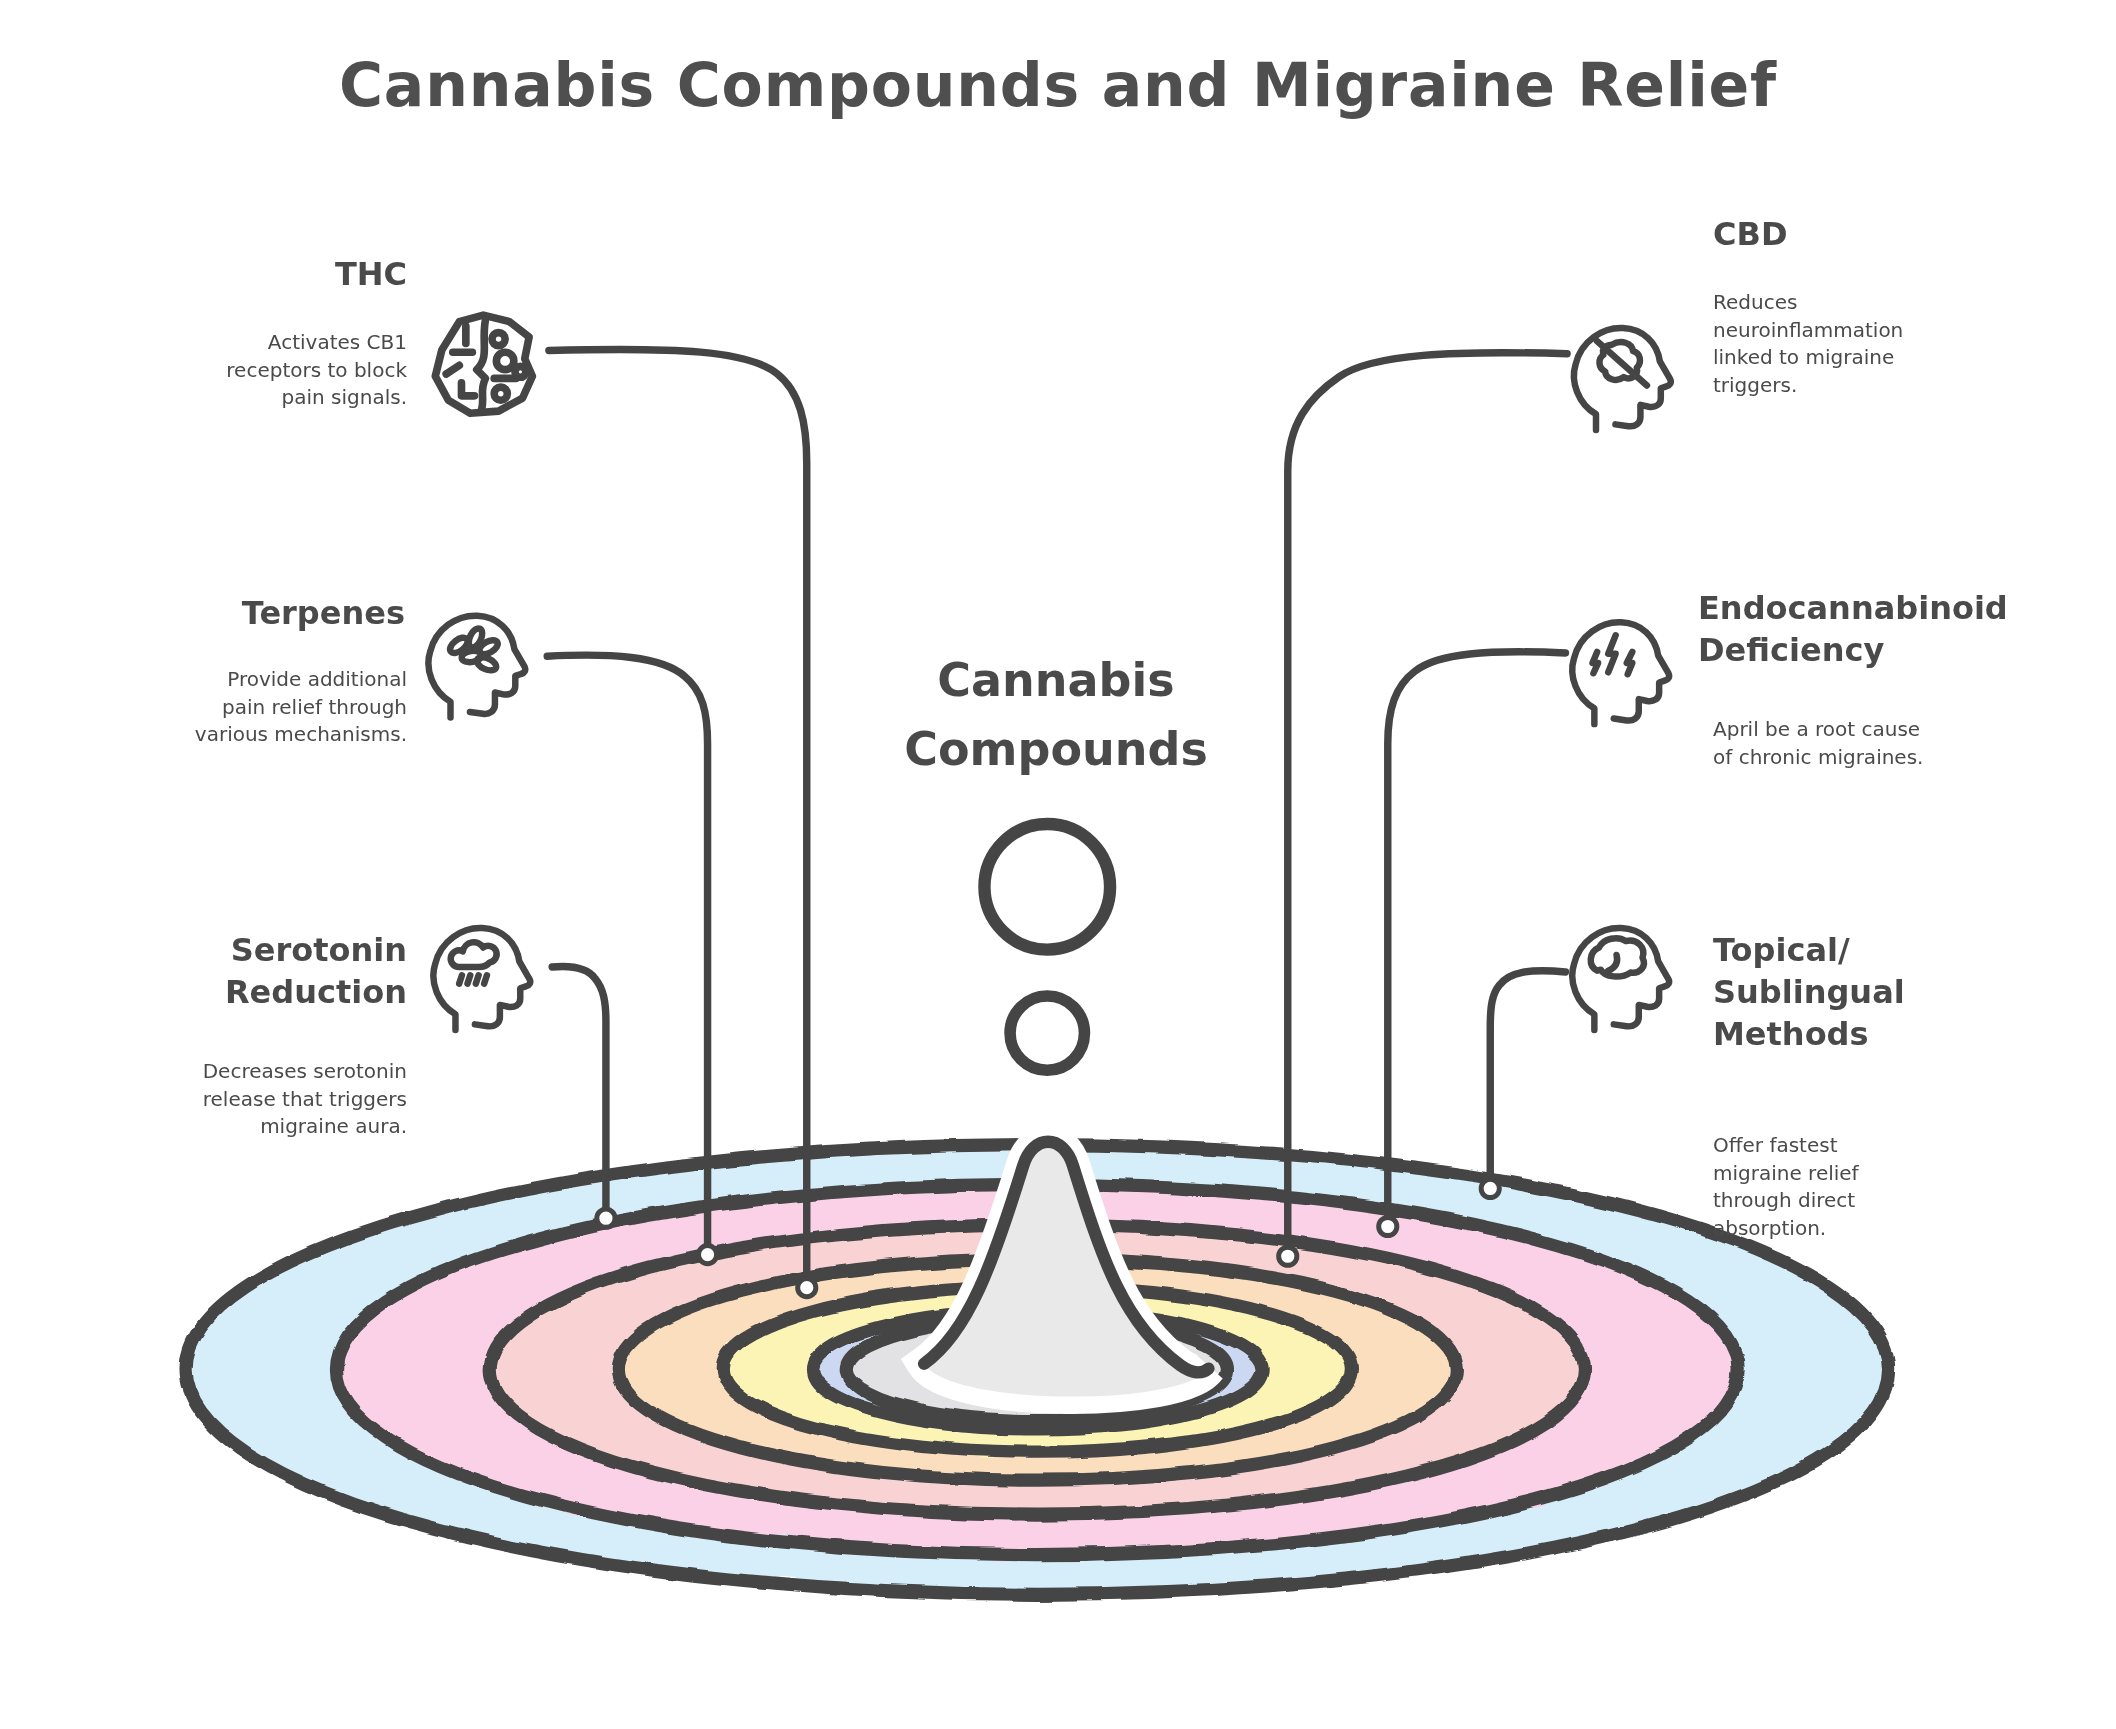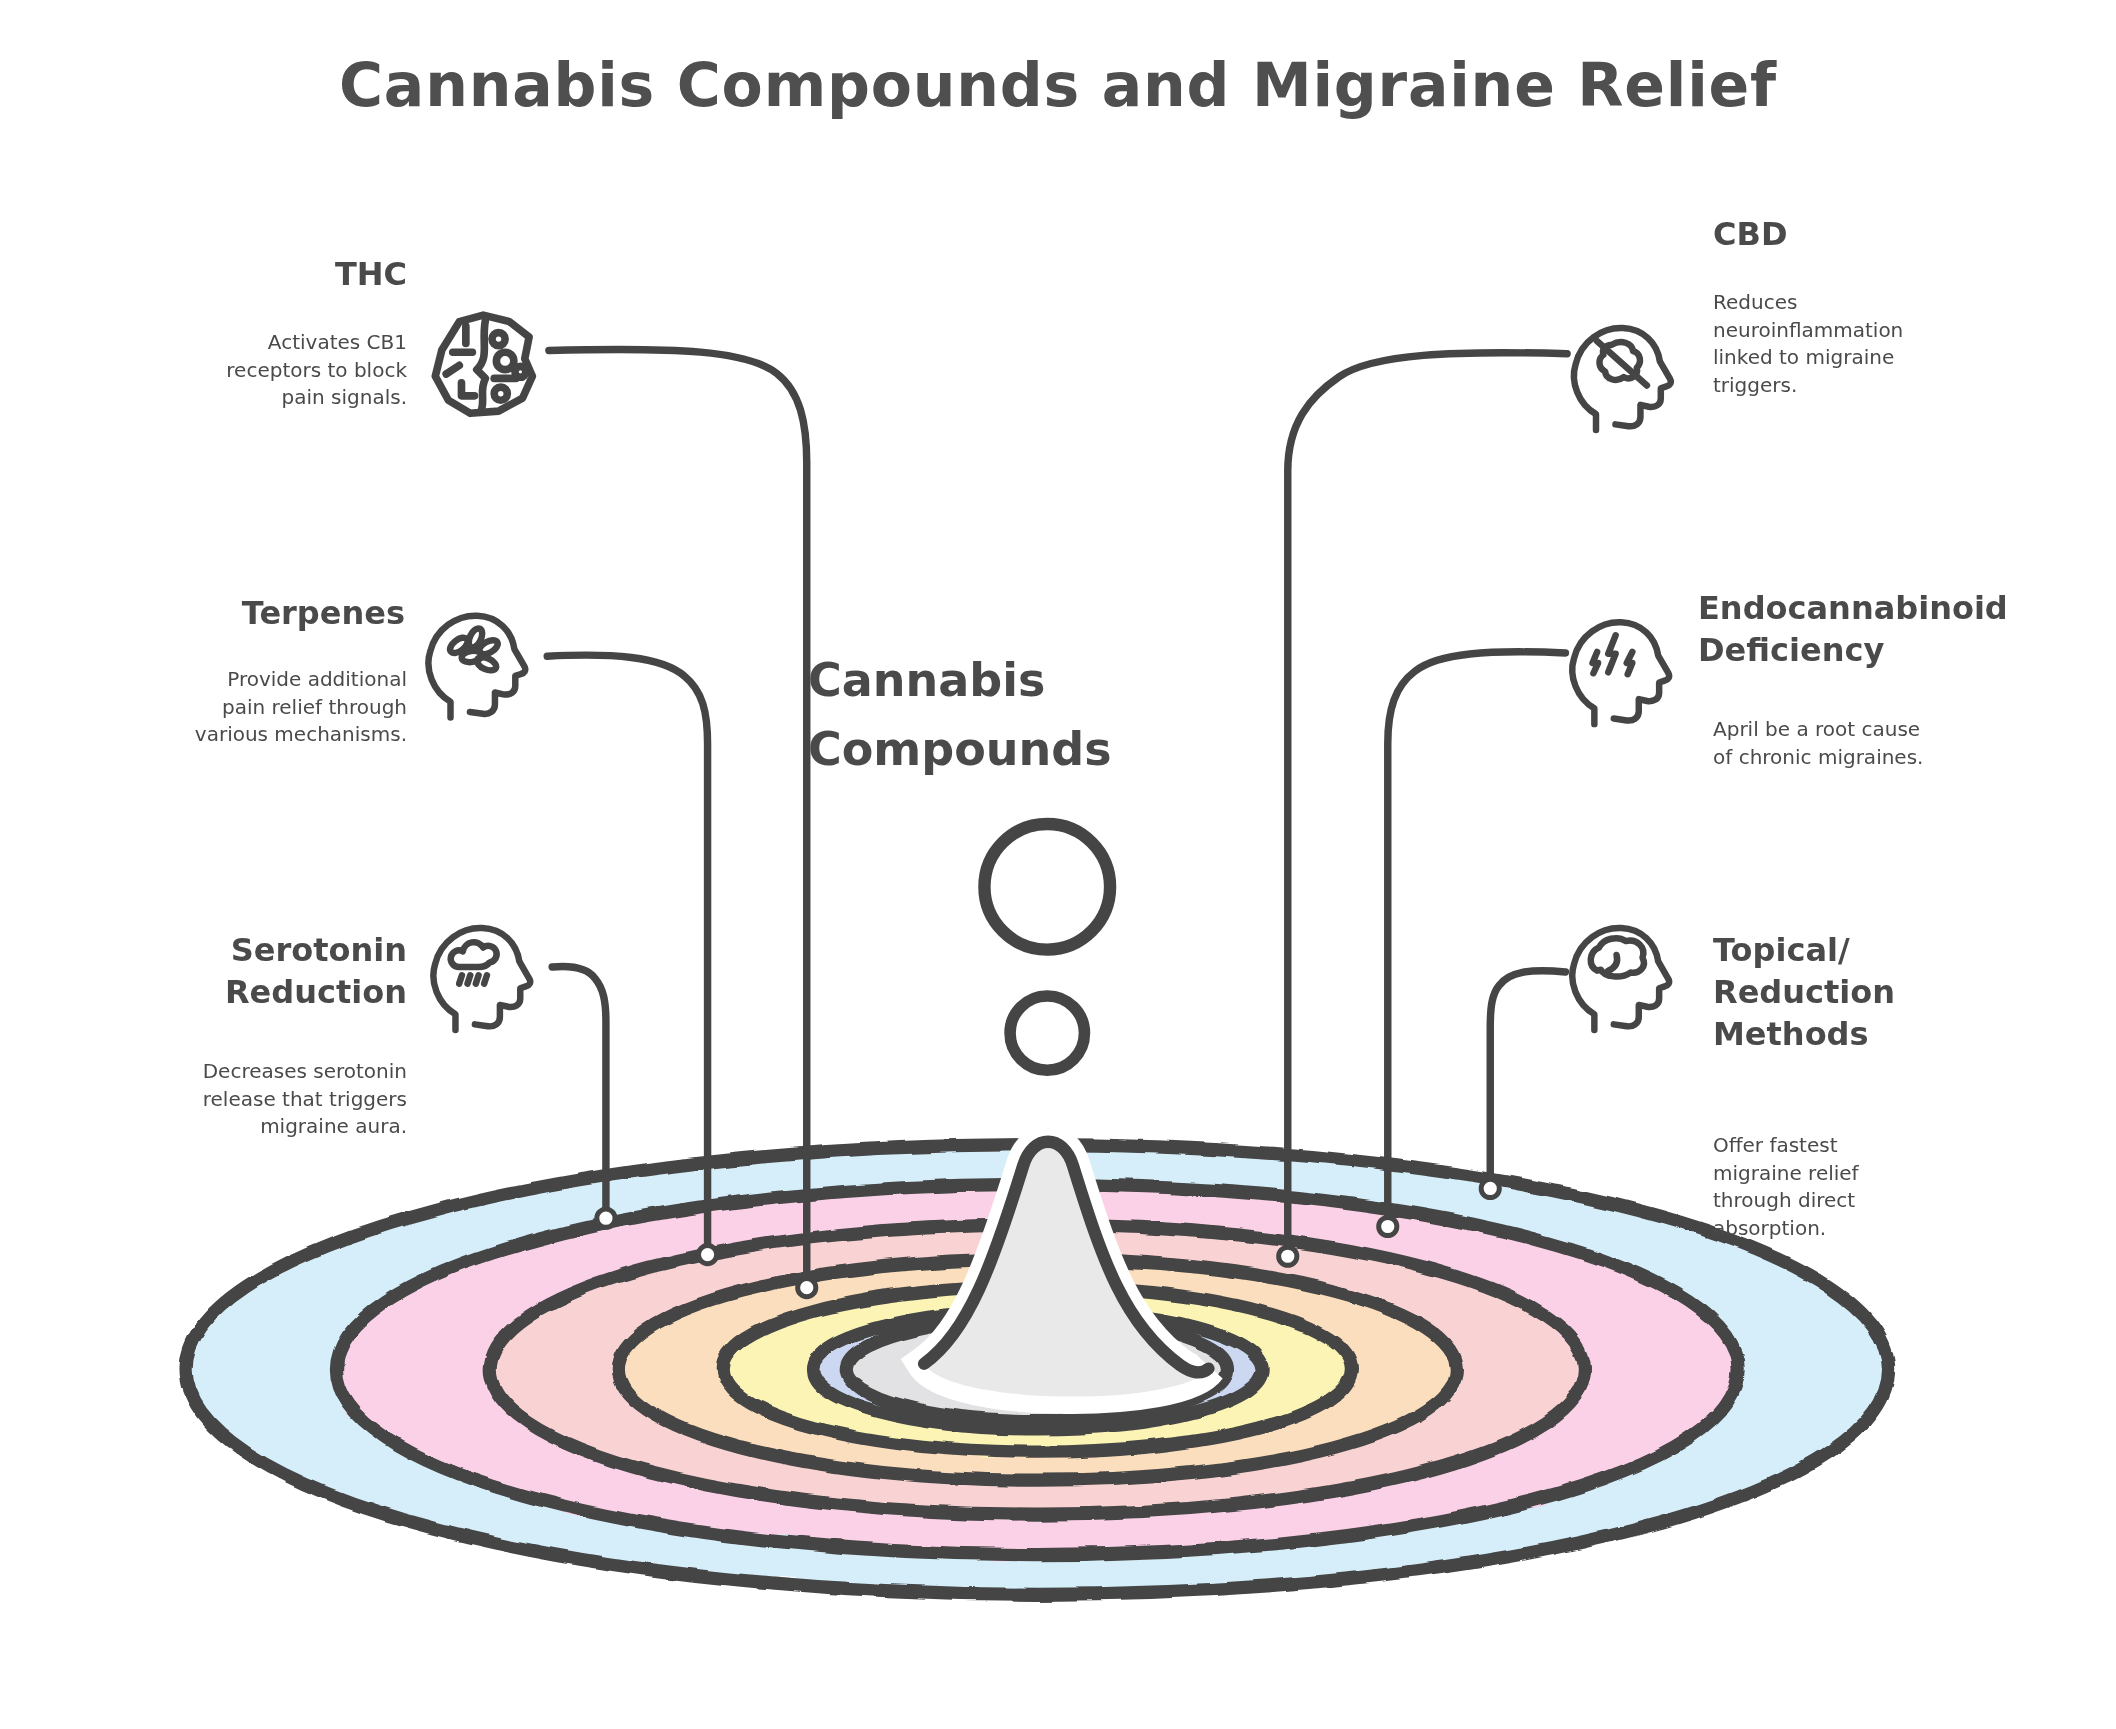--- a/index.html
+++ b/index.html
@@ -19,21 +19,21 @@
   .main-title {
     left: 0; right: 0; top: 50px;
     text-align: center;
     font-size: 60px;
     font-weight: 800;
     letter-spacing: 0.8px;
     color: #4f4f4f;
   }
   .center-label {
     left: 808px; top: 646px; width: 496px;
-    text-align: left;
+    text-align: center;
     font-size: 46px;
     font-weight: 600;
     line-height: 1.5;
     white-space: pre-line;
     color: #4a4a4a;
   }
   .item-title {
     font-size: 32px;
     font-weight: 700;
     line-height: 1.32;
@@ -210,19 +210,19 @@
 neuroinflammation
 linked to migraine
 triggers.</div>
 
 <div class="abs item-title align-l endo-title">Endocannabinoid
 Deficiency</div>
 <div class="abs item-desc  align-l endo-desc">April be a root cause
 of chronic migraines.</div>
 
 <div class="abs item-title align-l topical-title">Topical/
-Reduction
+Sublingual
 Methods</div>
 <div class="abs item-desc  align-l topical-desc">Offer fastest
 migraine relief
 through direct
 absorption.</div>
 
 
 </body></html>

